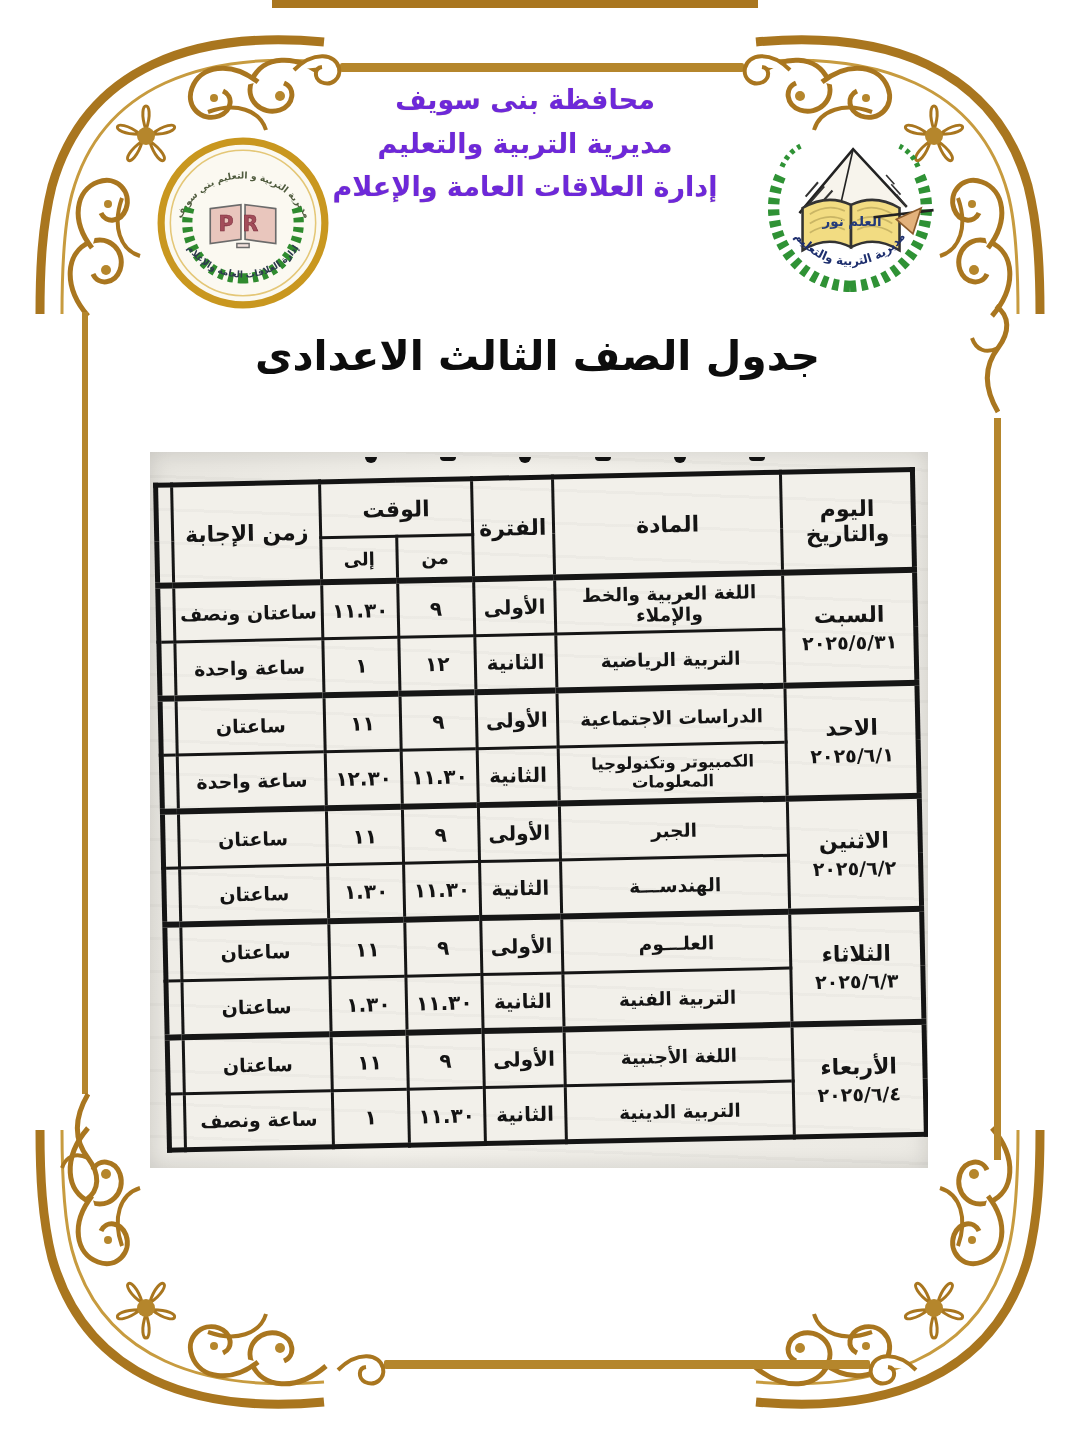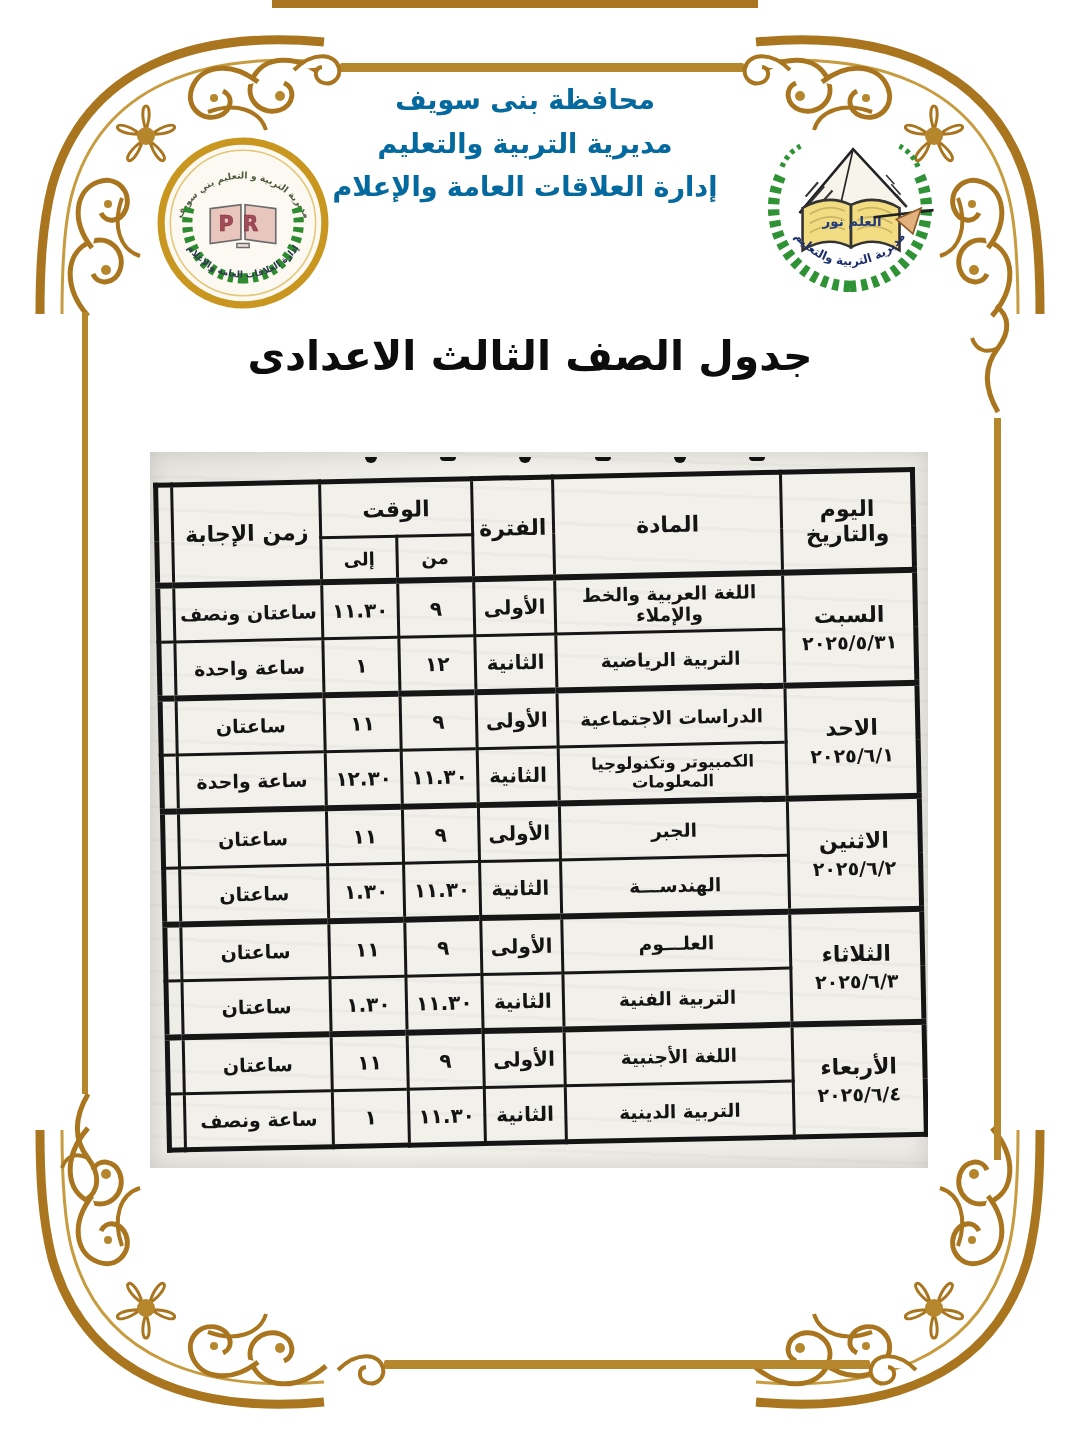--- a/index.html
+++ b/index.html
@@ -6,25 +6,25 @@
   body{
     width:1080px;height:1441px;position:relative;background:#ffffff;
     font-family:"DejaVu Sans", sans-serif;overflow:hidden;
   }
   
   #frame-svg{position:absolute;left:0;top:0;width:1080px;height:1441px;pointer-events:none;}
 
   
   .header-block{
     position:absolute;left:310px;top:78px;width:430px;text-align:center;
-    color:#0369a1;font-weight:bold;direction:rtl;
+    color:#6d28d9;font-weight:bold;direction:rtl;
   }
   .header-block .hl{font-size:27px;line-height:1.62;text-shadow:0 0 1px rgba(182,135,27,.35);}
   .page-title{
-    position:absolute;left:240px;top:332px;width:580px;text-align:center;direction:rtl;
+    position:absolute;left:240px;top:332px;width:580px;direction:rtl;
     font-size:41px;font-weight:bold;color:#0d0d0d;letter-spacing:0px;
   }
 
   
   .pr-logo{position:absolute;left:156px;top:136px;width:174px;height:174px;}
   .ministry-logo{position:absolute;left:752px;top:110px;width:196px;height:196px;}
 
   
   .scan{
     position:absolute;left:150px;top:452px;width:778px;height:716px;overflow:hidden;

